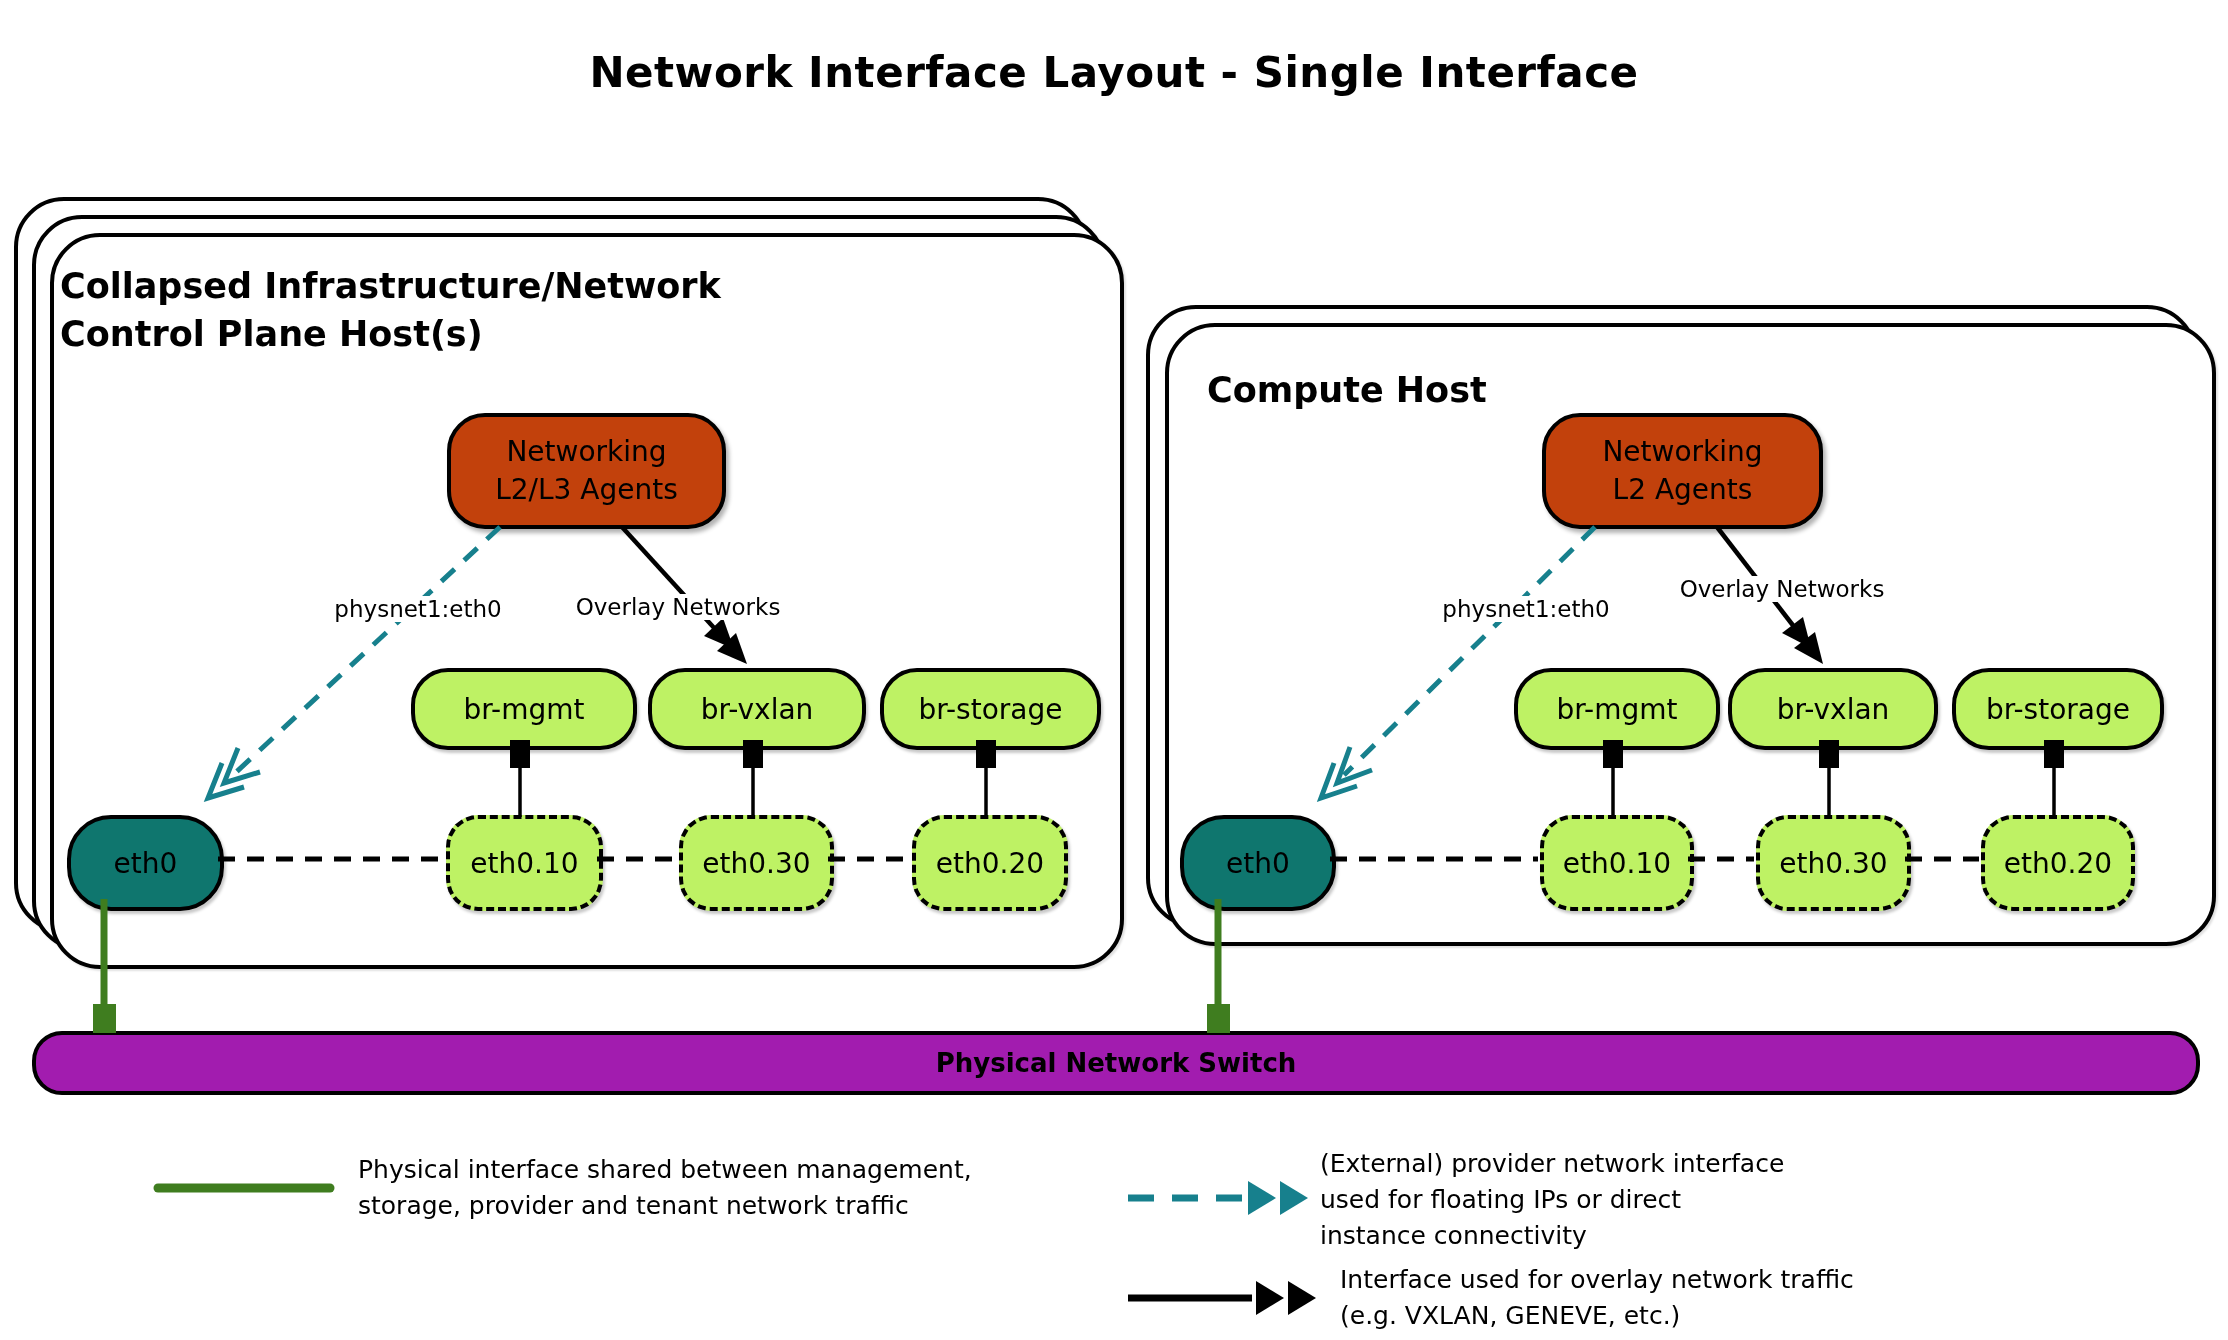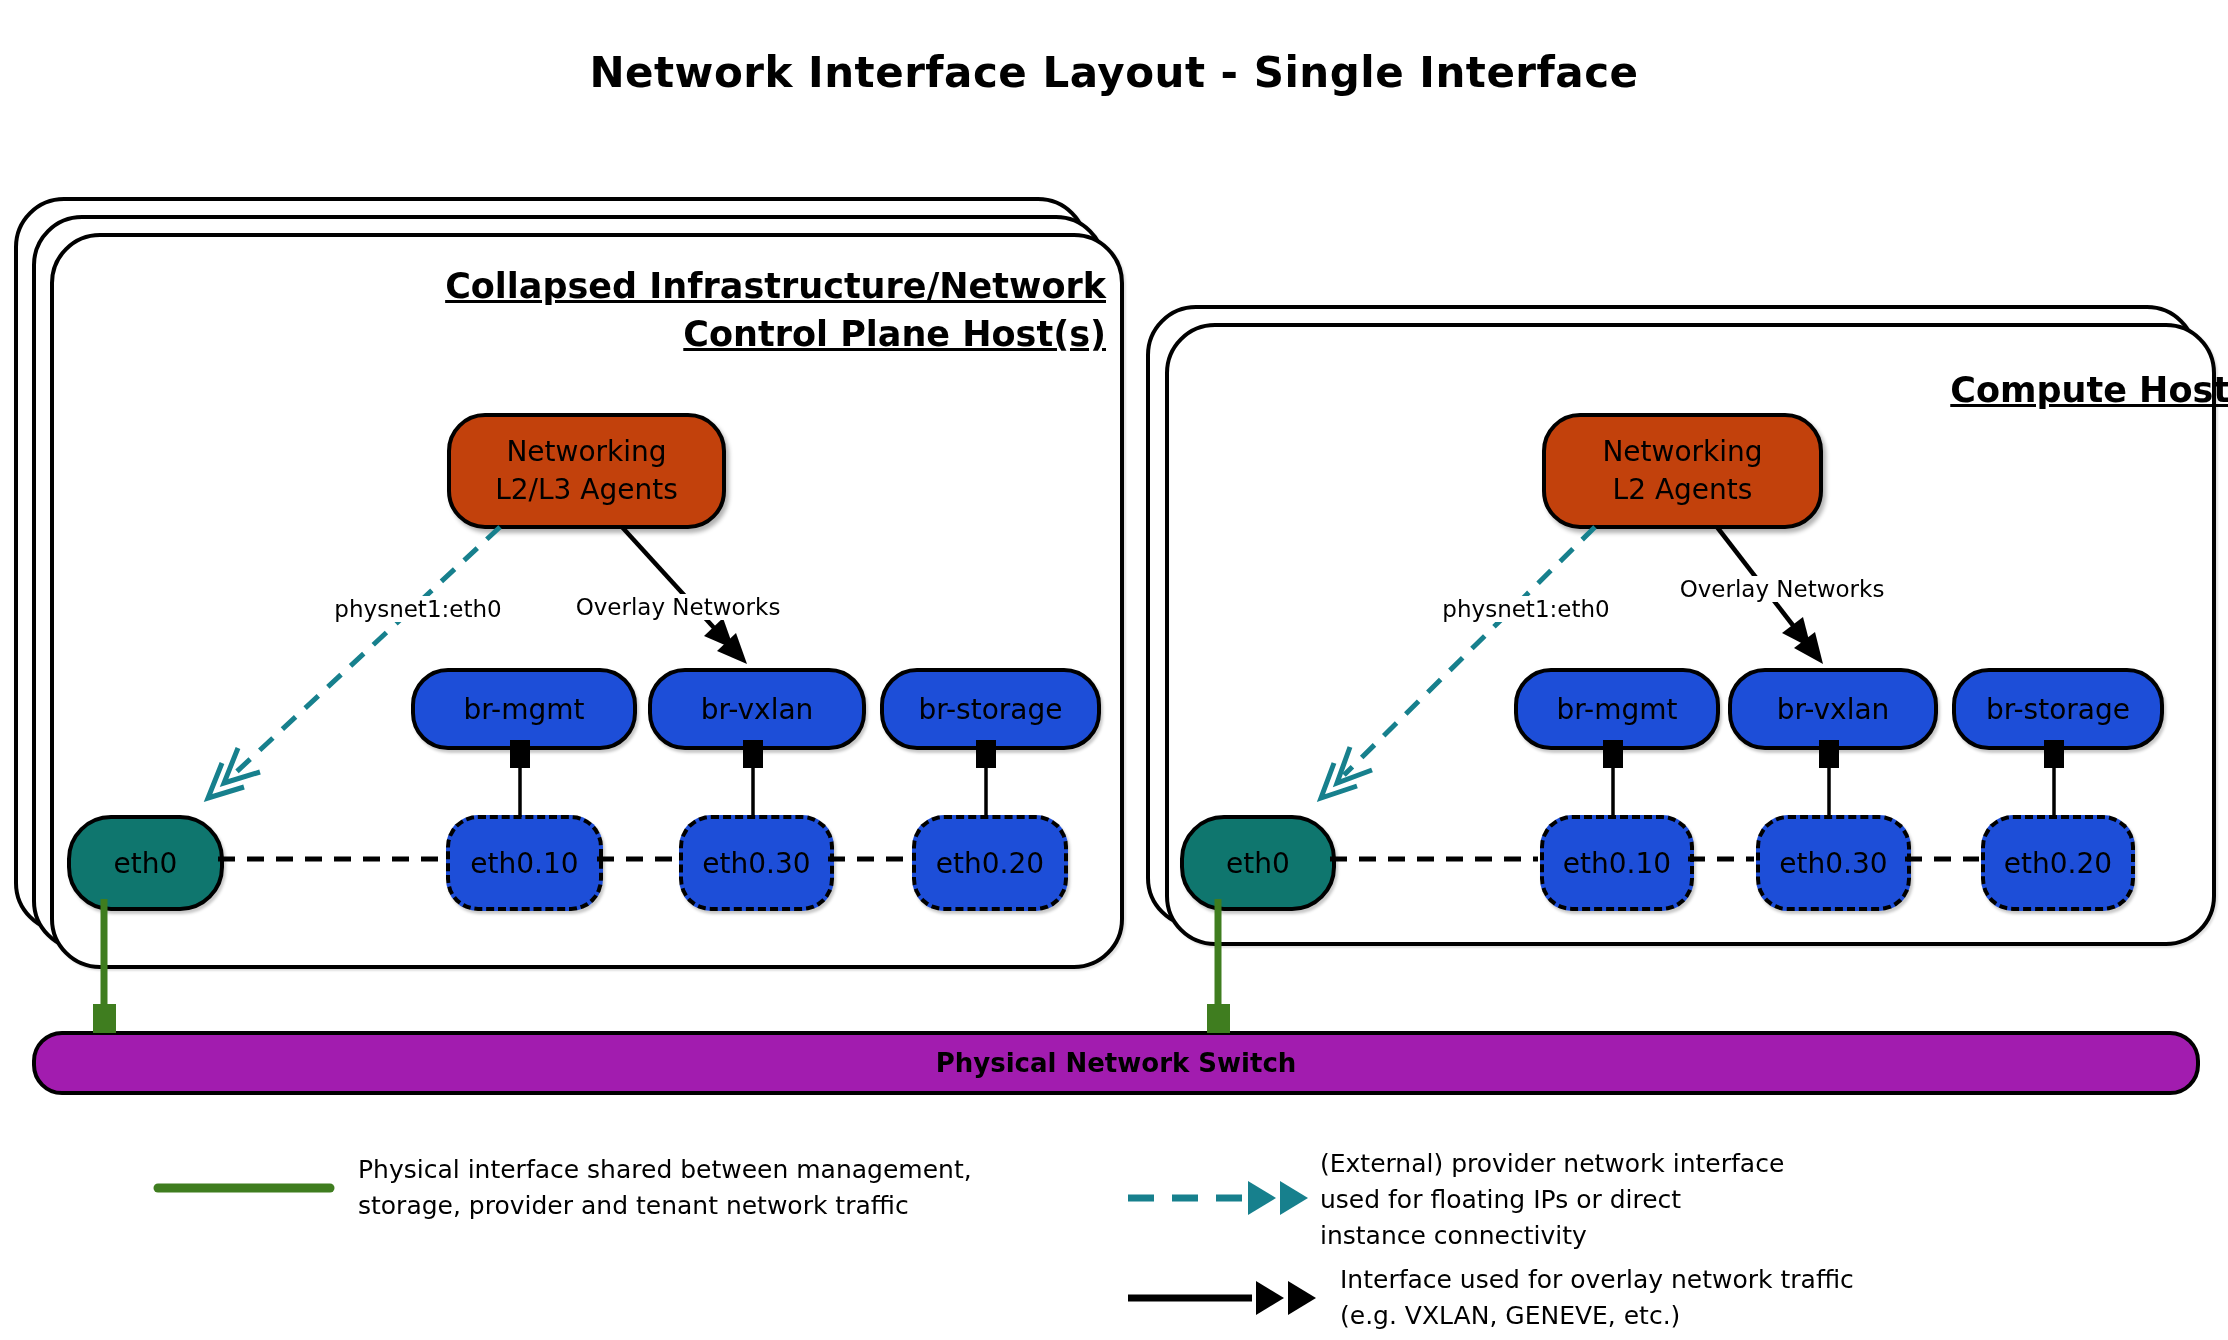--- a/index.html
+++ b/index.html
@@ -7,28 +7,28 @@
          font-family:"DejaVu Sans","Liberation Sans",sans-serif; color:#000; }
 
   .main-title { position:absolute; left:0; top:48px; width:2228px; text-align:center;
                 font-size:42px; font-weight:bold; letter-spacing:0.5px; z-index:3; }
 
   .frame { position:absolute; background:#fff; border:4px solid #000; border-radius:50px;
            box-shadow:2px 2px 2px rgba(0,0,0,0.12); }
   .z1{z-index:1} .z2{z-index:2}
 
   .host-title { position:absolute; font-weight:bold; font-size:35px; line-height:1.38;
-                text-align:right; z-index:3;text-decoration:underline; }
+                text-align:left; z-index:3; }
 
   .agent { position:absolute; background:#c2410c; border:4px solid #000; border-radius:38px;
            display:flex; flex-direction:column; align-items:center; justify-content:center;
            font-size:28px; line-height:1.35; z-index:3;
            box-shadow:3px 4px 4px rgba(0,0,0,0.30); }
 
-  .pill { position:absolute; background:#1d4ed8; border:4px solid #000;
+  .pill { position:absolute; background:#bef264; border:4px solid #000;
           display:flex; align-items:center; justify-content:center;
           font-size:28px; z-index:3; box-shadow:2px 3px 3px rgba(0,0,0,0.22); }
   .bridge { border-radius:37px; }
   .vlan   { border-style:dashed; border-radius:32px; }
   .eth    { background:#0f766e; border-radius:44px; }
 
   .edge-label { position:absolute; font-size:23px; text-align:center; z-index:5;
                 background:#fff; padding:0 3px; }
 
   .switch-bar { position:absolute; left:32px; top:1031px; width:2160px; height:56px;

